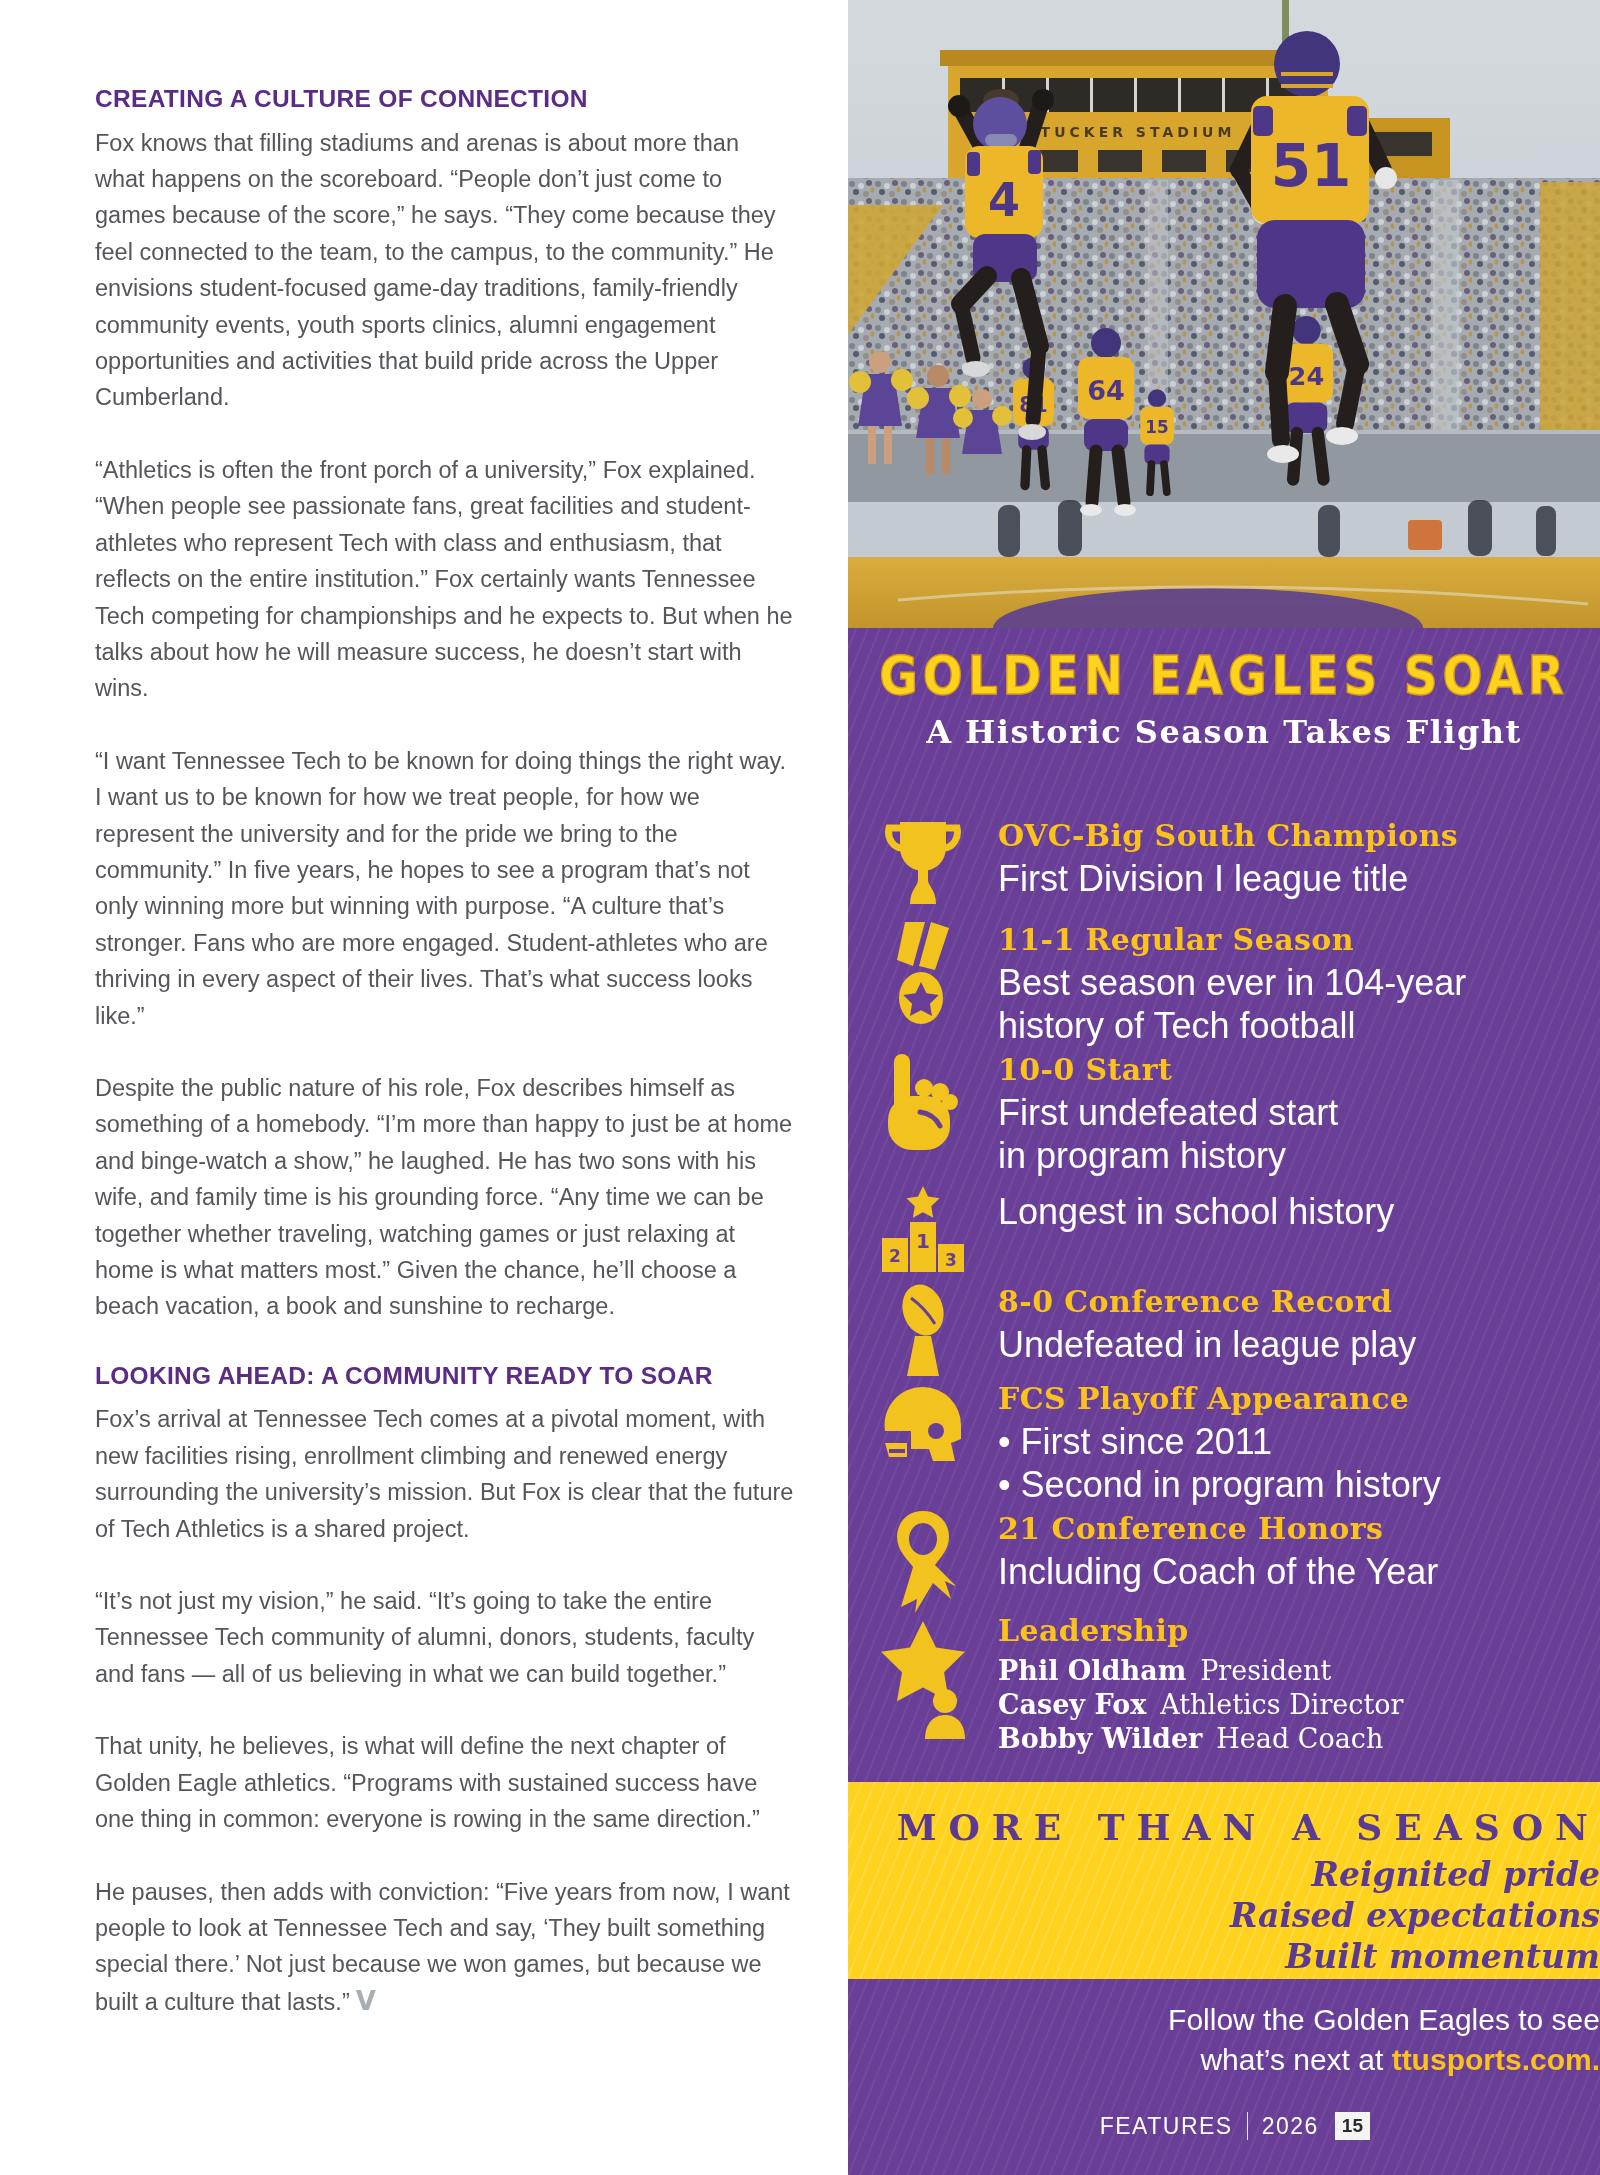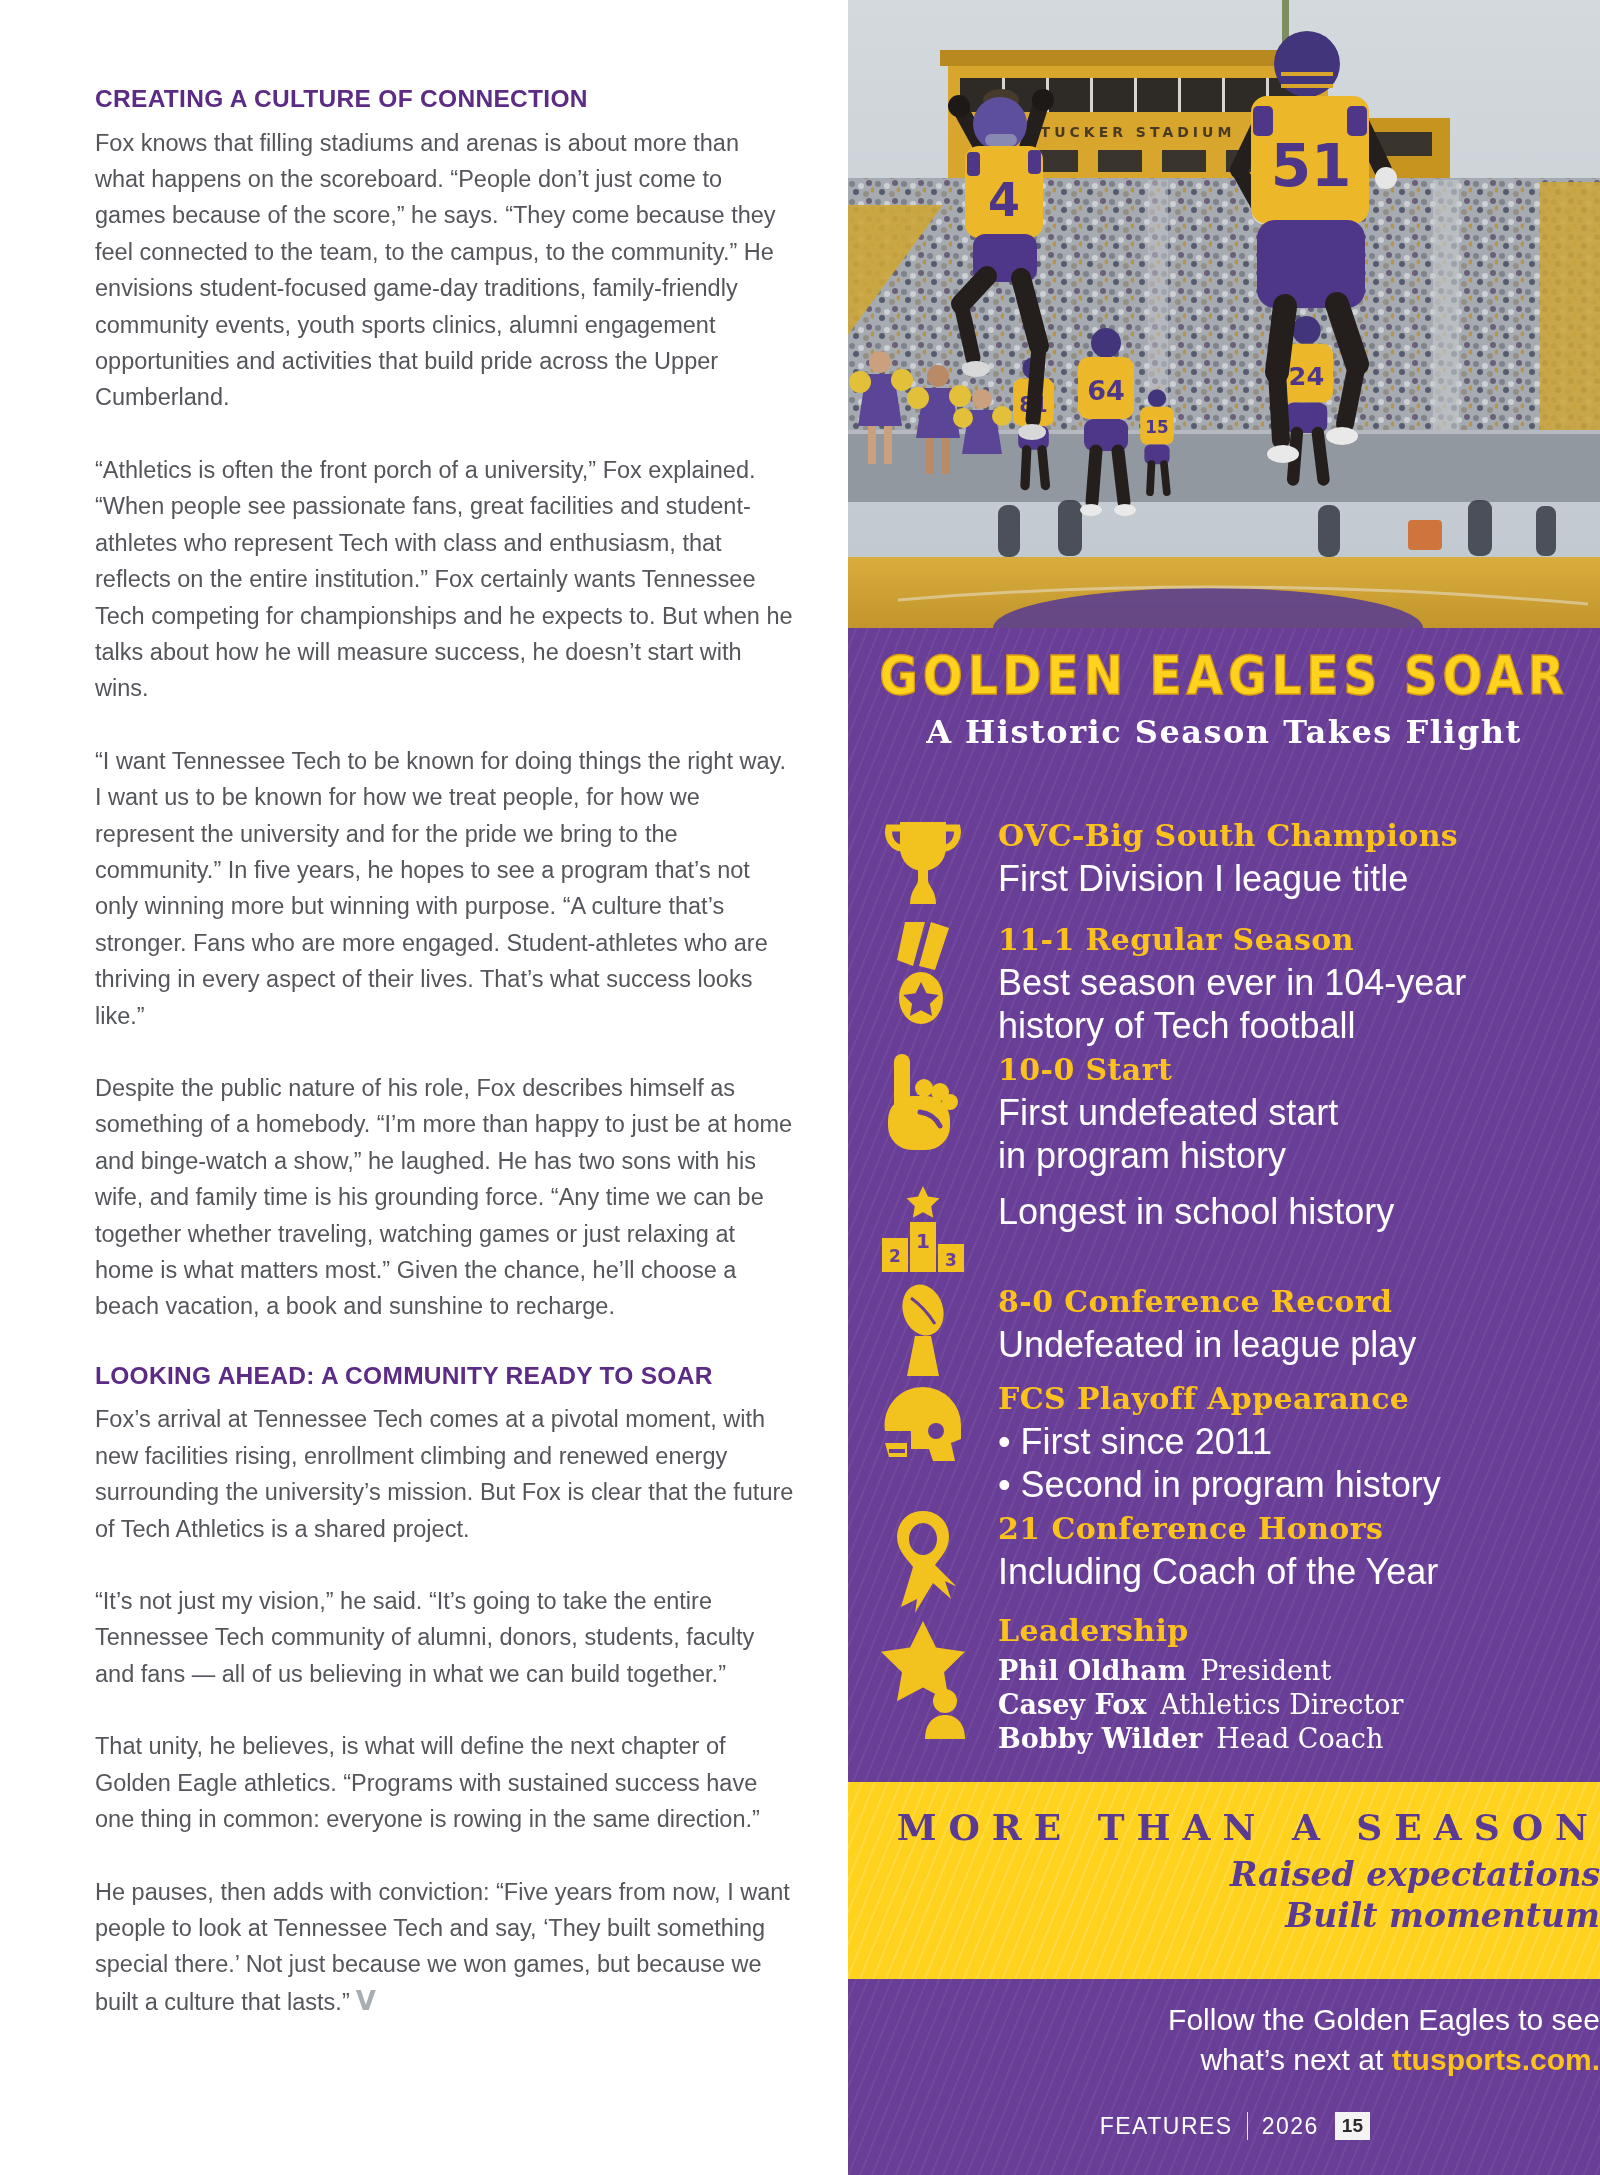--- a/index.html
+++ b/index.html
@@ -378,20 +378,21 @@
           <span class="nm">Casey Fox</span><span class="rl">Athletics Director</span>
         </div>
         <div class="person-line">
           <span class="nm">Bobby Wilder</span><span class="rl">Head Coach</span>
         </div>
       </div>
     </div>
 
     <div class="gold-box">
       <div class="gold-box-title">MORE THAN A SEASON</div>
+      <div class="gold-box-line">Reignited pride</div>
       <div class="gold-box-line">Raised expectations</div>
       <div class="gold-box-line">Built momentum</div>
     </div>
 
     <div class="follow">
       <div>Follow the Golden Eagles to see</div>
       <div>
         <span>what’s next at </span><a href="#" class="link">ttusports.com.</a>
       </div>
     </div>

